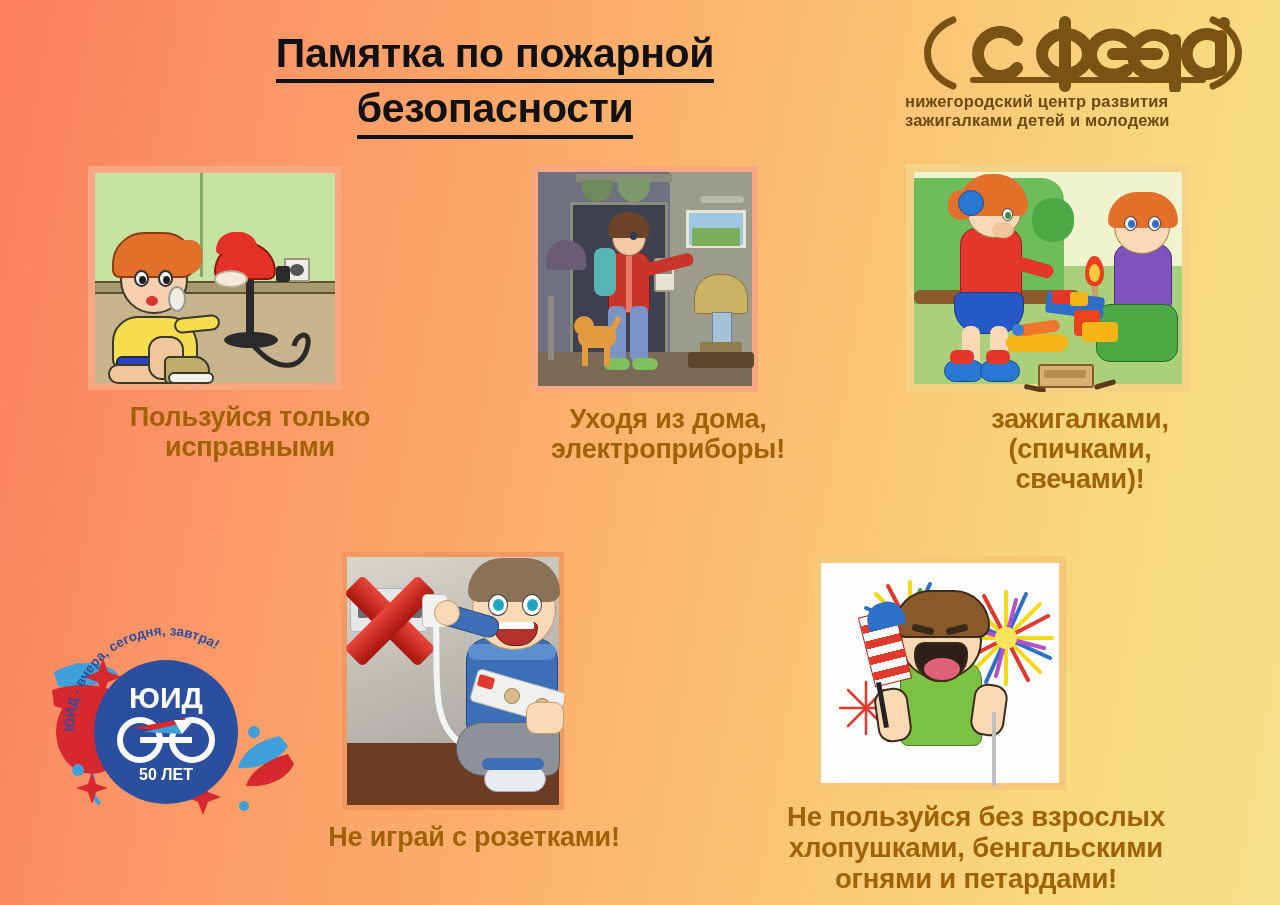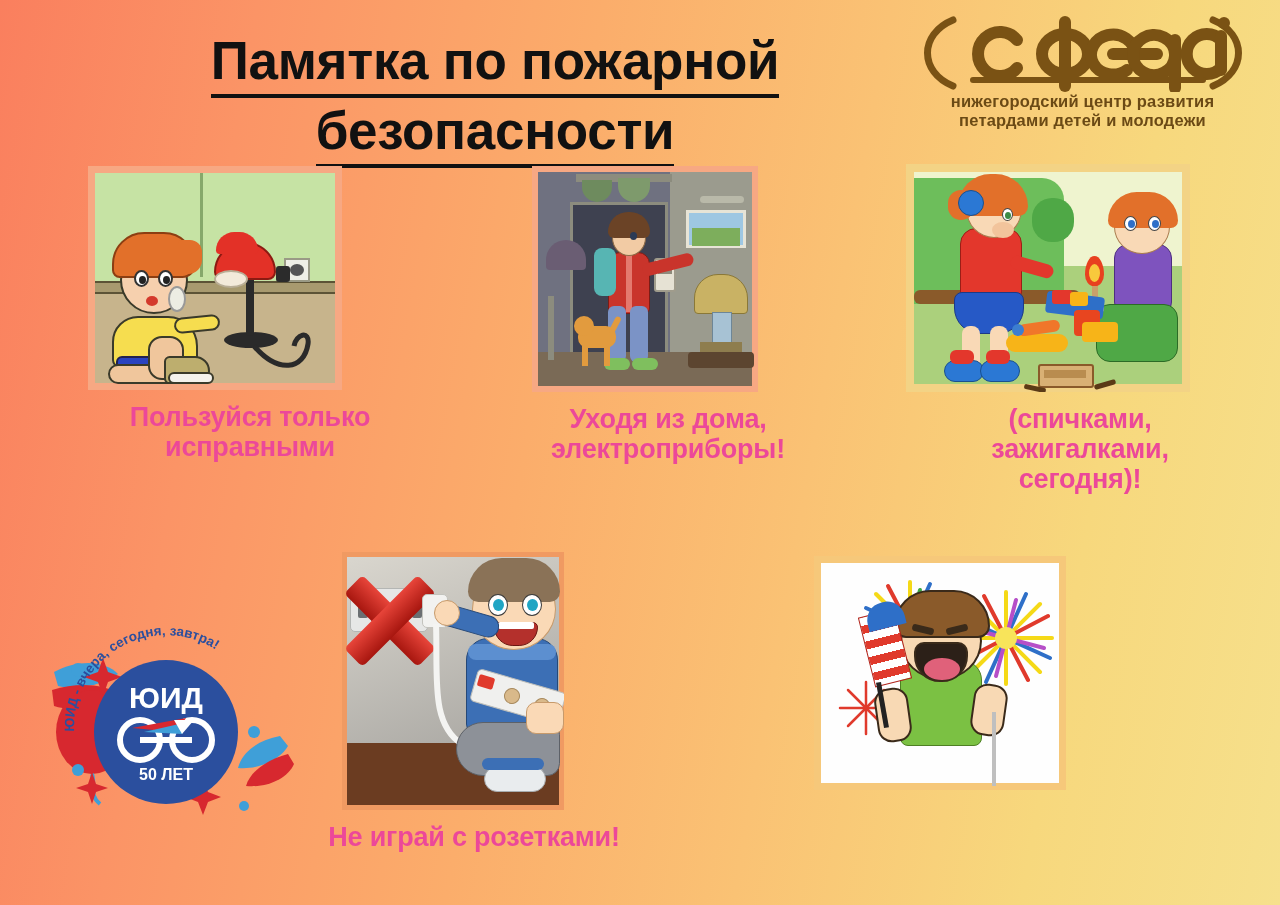--- a/index.html
+++ b/index.html
@@ -7,35 +7,35 @@
   body{
     font-family:"Liberation Sans", sans-serif;
     background:linear-gradient(100deg,#FA7F5E 0%,#FB9466 18%,#FBAD6B 42%,#FAC274 62%,#F7D87D 82%,#F6E08C 100%);
     position:relative; overflow:hidden;
   }
   .poster{ position:absolute; inset:0; }
 
   
   .title{
     position:absolute; left:175px; top:28px; width:640px;
-    text-align:center; color:#111; font-weight:bold; font-size:53px;
+    text-align:center; color:#111; font-weight:bold; font-size:41px;
     line-height:1.23; letter-spacing:-0.3px;
   }
   .title .tline{ display:inline-block; border-bottom:4px solid #111; padding-bottom:1px; }
 
-  .logo{ position:absolute; right:20px; top:14px; width:355px; text-align:center; }
+  .logo{ position:absolute; right:20px; top:14px; width:355px; }
   .logo-mark{ position:relative; height:78px; }
   .logo-mark svg{ display:block; margin:0 auto; }
   .logo-sub{ color:#6B4A15; font-weight:bold; font-size:16.5px; line-height:1.16; letter-spacing:.2px; }
 
   
   .card{ position:absolute; }
   .pic{ position:relative; overflow:hidden; }
   .cap{
-    color:#ec4899; font-weight:bold; text-align:center;
+    color:#a16207; font-weight:bold; text-align:center;
     line-height:1.12; font-size:27px; letter-spacing:-0.2px; margin-top:12px;
   }
 
   
   #card1{ left:40px;  top:166px; width:420px; }
   #card1 .pic{ width:254px; height:224px; margin-left:48px; }
   #card2{ left:462px; top:166px; width:412px; }
   #card2 .pic{ width:226px; height:226px; margin-left:70px; }
   #card3{ left:880px; top:164px; width:400px; }
   #card3 .pic{ width:284px; height:228px; margin-left:26px; }
@@ -109,21 +109,21 @@
           <path d="M262 26 L262 74"></path>
           <path d="M308 26 a20 20 0 1 0 0 28"></path>
           <path d="M308 22 L308 56"></path>
         </g>
         <circle cx="311" cy="9" r="6" fill="#7A5214"></circle>
         <path d="M290 66 L60 66" stroke="#7A5214" stroke-width="6" stroke-linecap="round"></path>
       </svg>
     </div>
     <div class="logo-sub">
       <div>нижегородский центр развития</div>
-      <div>петардами детей и молодежи</div>
+      <div>зажигалками детей и молодежи</div>
     </div>
   </div>
 
   <div class="card" id="card1">
     <div class="pic s1">
       <div class="wall"></div>
         <div class="floor"></div>
         <div class="skirt"></div>
         <div class="corner"></div>
 
@@ -264,23 +264,23 @@
       <div class="sh" style="left:164px;top:128px;width:18px;height:14px;background:#F7B418;border-radius:3px;"></div>
       <div class="sh" style="left:168px;top:146px;width:26px;height:26px;background:#E8451F;border-radius:4px;"></div>
       <div class="sh" style="left:176px;top:158px;width:36px;height:20px;background:#F7B418;border-radius:4px;"></div>
 
       <div class="sh" style="left:132px;top:200px;width:56px;height:24px;background:#D9B074;border:2px solid #8A5A2A;border-radius:3px;"></div>
       <div class="sh" style="left:138px;top:206px;width:42px;height:8px;background:#B98C4F;"></div>
       <div class="sh" style="left:118px;top:222px;width:22px;height:5px;background:#5B3A16;border-radius:2px;transform:rotate(12deg);"></div>
       <div class="sh" style="left:188px;top:218px;width:22px;height:5px;background:#5B3A16;border-radius:2px;transform:rotate(-16deg);"></div>
     </div>
     <div class="cap">
+      <div>зажигалками,</div>
       <div>(спичками,</div>
-      <div>зажигалками,</div>
-      <div>сегодня)!</div>
+      <div>свечами)!</div>
     </div>
   </div>
 
   <div class="card" id="card4">
     <div class="pic s4">
       <div class="wall4"></div>
         <div class="floor4"></div>
 
       <div class="sh" style="left:8px;top:36px;width:78px;height:44px;background:#E6E7E6;border-radius:5px;border:1px solid #B4B6B4;"></div>
       <div class="sh" style="left:16px;top:48px;width:10px;height:18px;background:#6B6F72;border-radius:2px;"></div>
@@ -417,20 +417,25 @@
       <div class="sh rnd" style="left:110px;top:102px;width:36px;height:22px;background:#E0617A;"></div>
 
       <div class="sh" style="left:62px;top:132px;width:34px;height:54px;background:#F8D9B4;border-radius:14px;border:2px solid #3A2A1A;transform:rotate(-8deg);"></div>
       <div class="sh" style="left:158px;top:128px;width:34px;height:52px;background:#F8D9B4;border-radius:14px;border:2px solid #3A2A1A;transform:rotate(8deg);"></div>
 
       <div class="sh" style="left:52px;top:56px;width:38px;height:72px;background:repeating-linear-gradient(#fff 0 8px,#E03A2C 8px 16px);border:1px solid #B1231A;transform:rotate(-14deg);"></div>
       <div class="sh" style="left:52px;top:46px;width:38px;height:26px;background:#2E6FC8;border-radius:18px 18px 0 0;transform:rotate(-14deg);"></div>
       <div class="sh" style="left:66px;top:126px;width:5px;height:46px;background:#222;transform:rotate(-10deg);"></div>
 
       <div class="sh" style="left:178px;top:156px;width:4px;height:74px;background:#BFBFBF;"></div>
+    </div>
+    <div class="cap">
+      <div>Не пользуйся без взрослых</div>
+      <div>хлопушками, бенгальскими</div>
+      <div>огнями и петардами!</div>
     </div>
   </div>
 
   <div class="uid">
     <svg width="250" height="210" viewBox="0 0 250 210">
       <defs>
         <path id="arcTop" d="M28 118 A92 92 0 1 1 196 148"></path>
       </defs>
 
       <path d="M6 44 C34 30, 58 34, 70 46 C52 58, 28 62, 10 58 Z" fill="#3F9FD8"></path>

